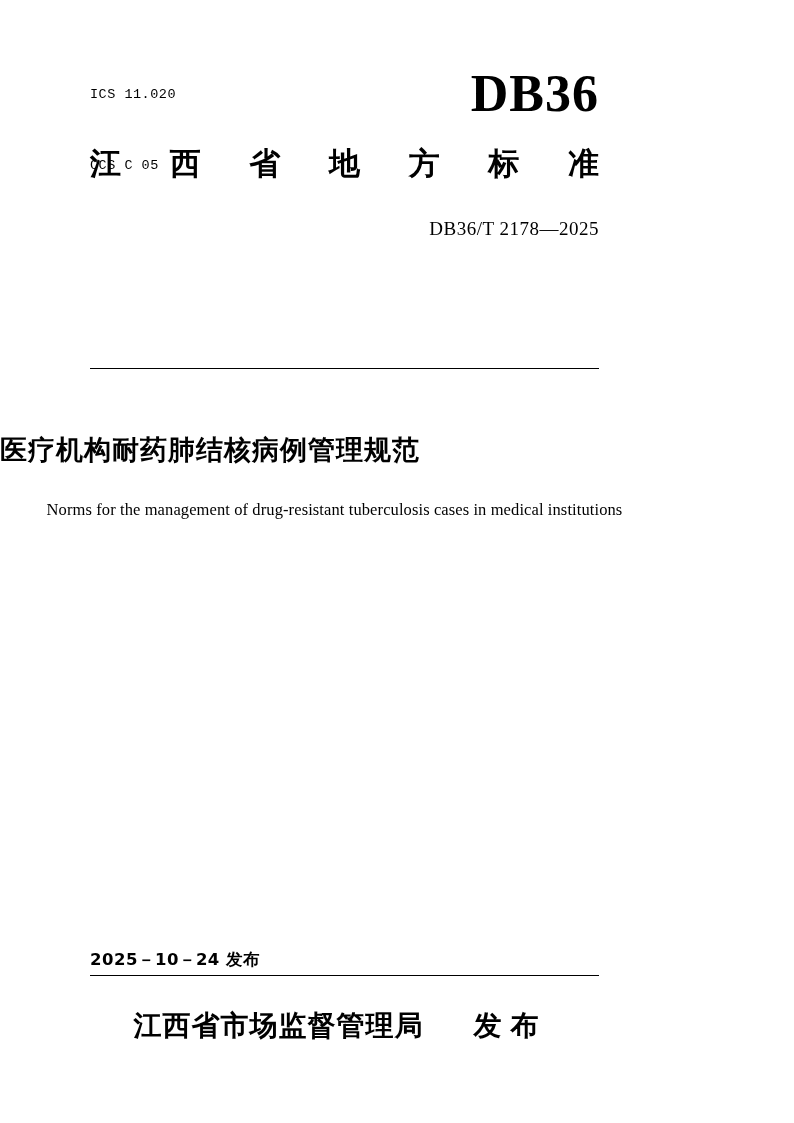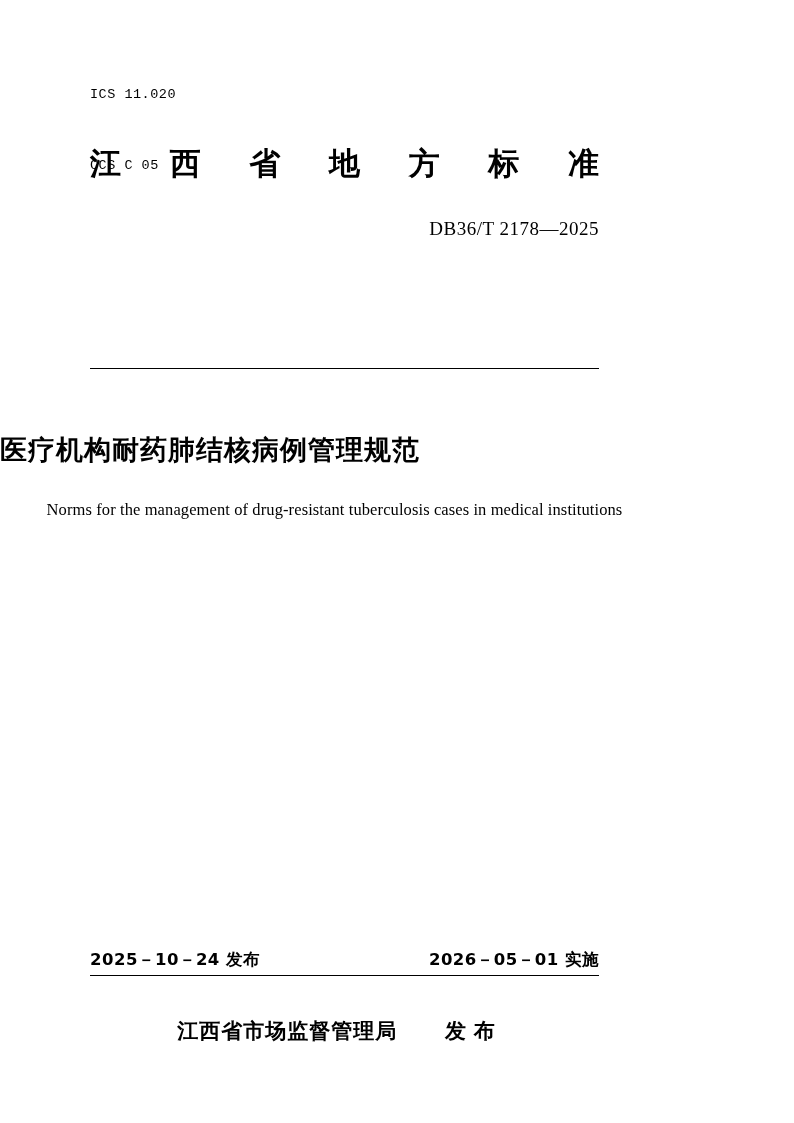--- a/index.html
+++ b/index.html
@@ -128,37 +128,38 @@
     border-top: 1.6px solid #000;
   }
 
   
   .issuer {
     position: absolute;
     left: 0;
     right: 0;
     bottom: 78px;
     text-align: center;
-    font-family: Liberation Sans, sans-serif;
+    font-family: Liberation Serif, serif;
     font-weight: bold;
-    font-size: 21px;
+    font-size: 28px;
     letter-spacing: 1px;
   }
   .issuer .gap { display: inline-block; width: 34px; }
 </style>
 </head>
 <body>
 
 <div class="page">
 
   <div class="codes">
     <div>ICS 11.020</div>
     <div>CCS C 05</div>
   </div>
 
+  <div class="db-mark">DB36</div>
 
   <div class="std-title">
     <span>江</span>
     <span>西</span>
     <span>省</span>
     <span>地</span>
     <span>方</span>
     <span>标</span>
     <span>准</span>
   </div>
@@ -166,21 +167,20 @@
   <div class="std-number">DB36/T 2178—2025</div>
 
   <div class="rule-top"></div>
 
   <div class="title-cn">医疗机构耐药肺结核病例管理规范</div>
   <div class="title-en">Norms for the management of drug-resistant tuberculosis cases in medical institutions</div>
 
   <div class="rule-bottom"></div>
   <div class="dates">
     <span>2025－10－24 发布</span>
-    <span>2026－05－01 实施</span>
   </div>
 
   <div class="issuer">
     <span>江西省市场监督管理局</span>
     <span class="gap"></span>
     <span>发 布</span>
   </div>
 
 </div>
 

